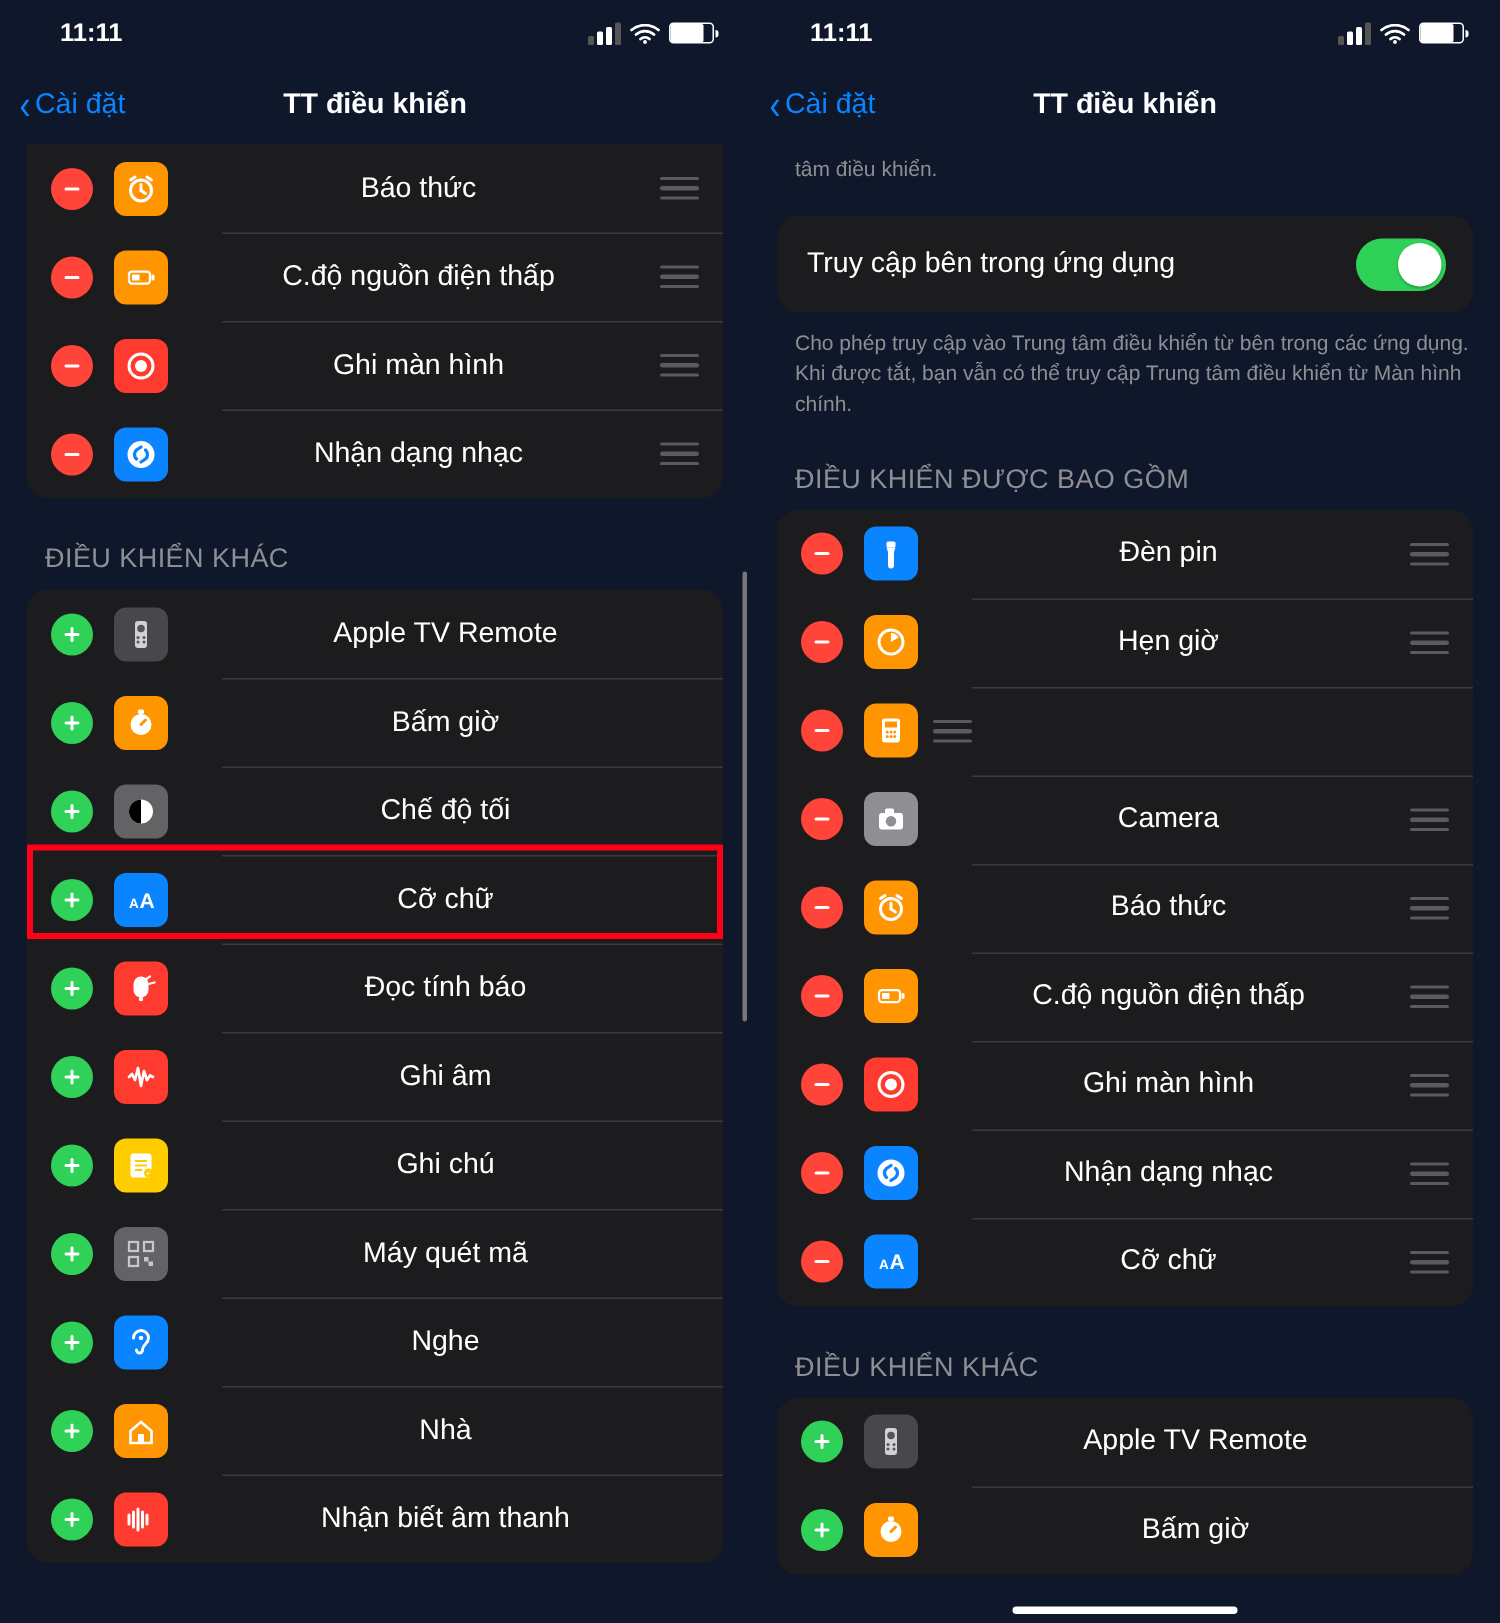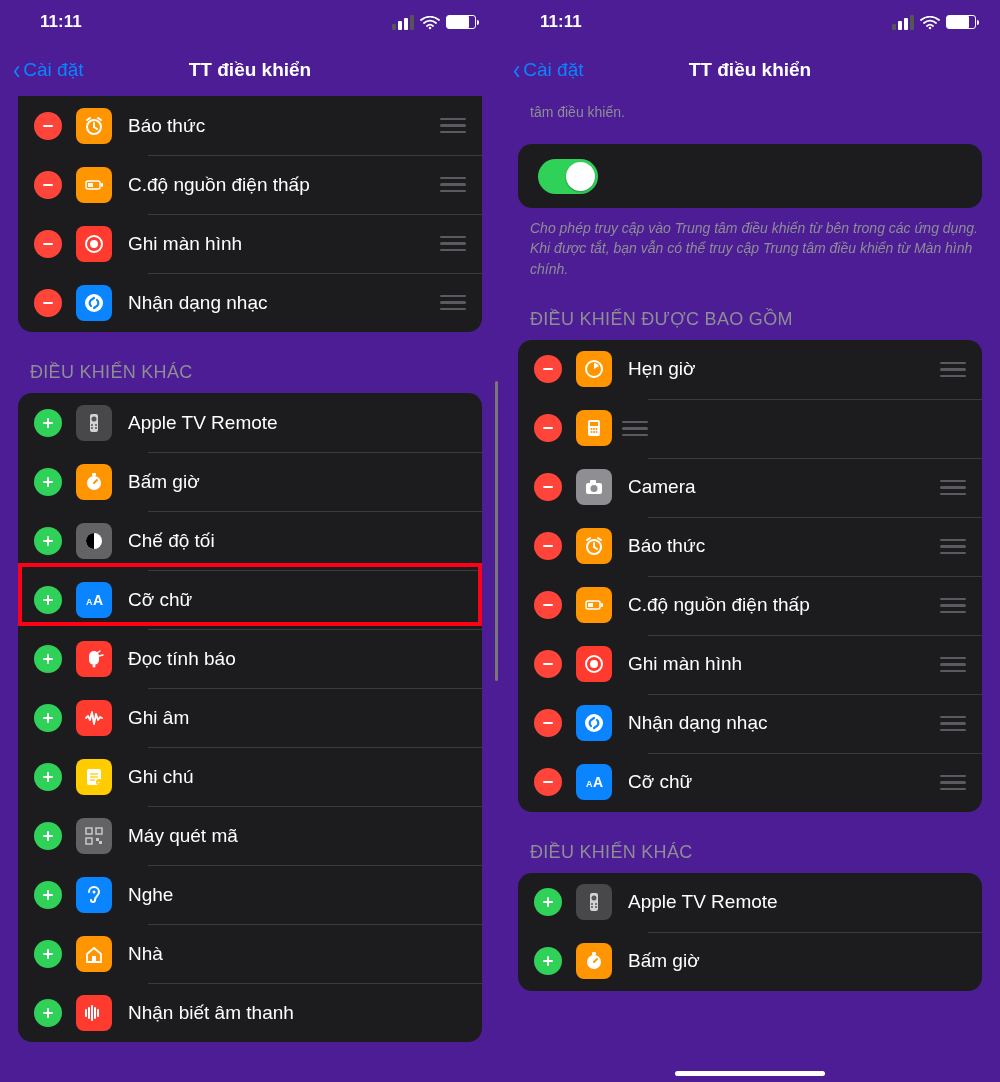--- a/index.html
+++ b/index.html
@@ -1,18 +1,18 @@
 <!DOCTYPE html>
 <html><head>
 <meta charset="utf-8">
 <style>
   * { box-sizing: border-box; margin: 0; padding: 0; }
   html, body { width: 1000px; height: 1082px; background: #000; font-family: -apple-system, "Helvetica Neue", Arial, sans-serif; overflow: hidden; }
   .wrap { display: flex; width: 1000px; height: 1082px; }
-  .phone { width: 500px; height: 1082px; background: #4c1d95; position: relative; overflow: hidden; }
+  .phone { width: 500px; height: 1082px; background: #0f172a; position: relative; overflow: hidden; }
 
   
   .status { height: 44px; width: 100%; display: flex; align-items: center; justify-content: space-between; padding: 0 24px 0 40px; color: #fff; font-size: 17px; font-weight: 600; }
   .status .right { display: flex; align-items: center; gap: 6px; }
   .sig { display: flex; align-items: flex-end; gap: 2px; }
   .sig i { width: 4px; background: #555; border-radius: 1px; display: block; }
   .sig i:nth-child(1){height:6px}
   .sig i:nth-child(2){height:9px;background:#fff}
   .sig i:nth-child(3){height:12px;background:#fff}
   .sig i:nth-child(4){height:15px}
@@ -25,24 +25,24 @@
   
   .nav { height: 52px; display: flex; align-items: center; position: relative; padding: 0 12px; }
   .back { display: flex; align-items: center; color: #0a84ff; font-size: 19px; gap: 2px; cursor: pointer; }
   .chev { font-size: 28px; line-height: 1; font-weight: 300; transform: scaleX(0.8); }
   .title { position: absolute; left:0; right:0; text-align:center; color:#fff; font-size:19px; font-weight:600; pointer-events:none; }
 
   .scroll { height: calc(1082px - 96px); overflow-y: hidden; position:relative; }
   .scrollbar { position:absolute; right:2px; width:3px; background:#777; border-radius:2px; }
 
   .section-h { color:#8e8e93; font-size:18px; letter-spacing:0.3px; padding: 30px 30px 10px 30px; text-transform: uppercase; }
-  .footer { color:#8e8e93; font-size:14px; line-height:1.45; padding: 10px 12px 0 30px; font-style: italic; }
+  .footer { color:#8e8e93; font-size:14px; line-height:1.45; padding: 10px 12px 0 30px; }
   .truncated-top { color:#8e8e93; font-size:14px; padding: 8px 44px 0 30px; }
 
-  .group { background:#1c1c1e; border-radius:14px; margin: 0 18px; overflow:hidden; }
+  .group { background:#1c1c1e; border-radius:14px; margin: 0 18px; overflow:hidden;text-align:center; }
   .group.notop { border-top-left-radius:0; border-top-right-radius:0; }
   .row { display:flex; align-items:center; height:59px; padding: 0 16px; position:relative; }
   .row + .row::before { content:""; position:absolute; left:60px; right:0; top:0; height:1px; background:#3a3a3c; }
   .row.included + .row.included::before { left:130px; }
   .row.other + .row.other::before { left:130px; }
 
   .btn-pm { width:28px; height:28px; border-radius:50%; display:flex; align-items:center; justify-content:center; flex-shrink:0; cursor:pointer; }
   .btn-pm.minus { background:#ff453a; }
   .btn-pm.plus  { background:#30d158; }
   .btn-pm svg { width:14px; height:14px; }
@@ -467,29 +467,48 @@
         <span>Cài đặt</span>
       </div>
       <div class="title">TT điều khiển</div>
     </div>
 
     <div class="scroll">
       <div class="truncated-top">tâm điều khiển.</div>
 
       <div class="group" style="margin-top:24px;">
         <div class="toggle-row">
+          <span class="tlabel">Truy cập bên trong ứng dụng</span>
           <span class="toggle">
               <i></i>
             </span>
         </div>
       </div>
       <div class="footer">Cho phép truy cập vào Trung tâm điều khiển từ bên trong các ứng dụng. Khi được tắt, bạn vẫn có thể truy cập Trung tâm điều khiển từ Màn hình chính.</div>
 
       <div class="section-h">ĐIỀU KHIỂN ĐƯỢC BAO GỒM</div>
       <div class="group" id="right-included">
+          <div class="row included">
+            <span class="btn-pm minus">
+              <svg viewBox="0 0 14 14">
+                <use href="#i-minus"></use>
+              </svg>
+            </span>
+            <span class="app-icon bg-blue">
+              <svg viewBox="0 0 22 22">
+                <use href="#i-flashlight"></use>
+              </svg>
+            </span>
+            <span class="label">Đèn pin</span>
+            <span class="drag">
+              <i></i>
+              <i></i>
+              <i></i>
+            </span>
+          </div>
           <div class="row included">
             <span class="btn-pm minus">
               <svg viewBox="0 0 14 14">
                 <use href="#i-minus"></use>
               </svg>
             </span>
             <span class="app-icon bg-orange">
               <svg viewBox="0 0 22 22">
                 <use href="#i-timer"></use>
               </svg>

